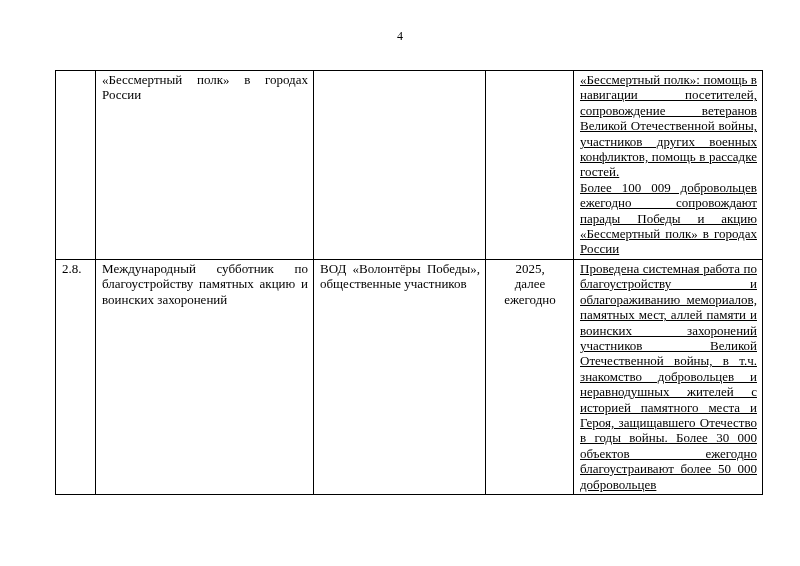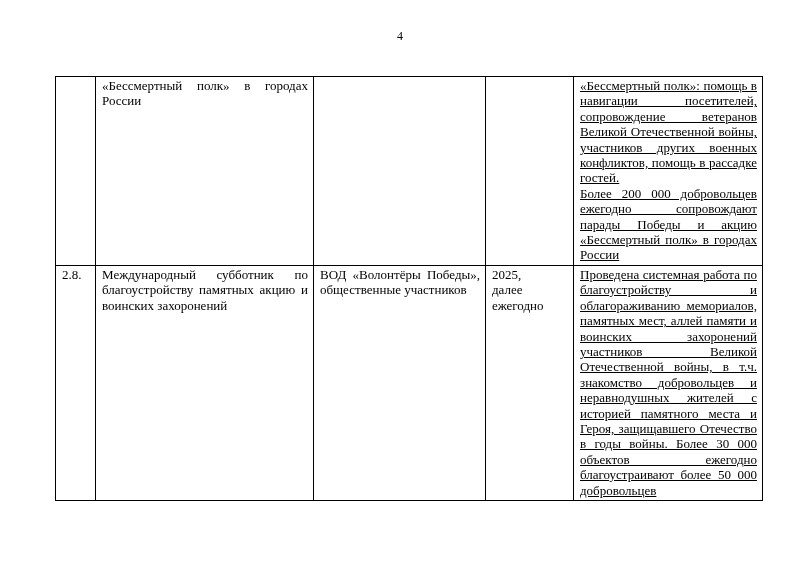--- a/index.html
+++ b/index.html
@@ -20,39 +20,39 @@
     position: absolute;
     top: 29px;
     left: 0;
     right: 0;
     text-align: center;
     font-size: 12px;
   }
   table.doc-table {
     position: absolute;
     left: 55px;
-    top: 76px;
+    top: 70px;
     width: 707px;
     border-collapse: collapse;
     table-layout: fixed;
     font-size: 13px;
     line-height: 15.4px;
   }
   table.doc-table td {
     border: 1px solid #000000;
     vertical-align: top;
     padding: 1px 5px 2px 6px;
     overflow: hidden;
   }
   tr.row-a { height: 186px; }
   tr.row-b { height: 231px; }
   td.c-num { padding-left: 4px; padding-right: 2px; }
   td.c-name, td.c-part, td.c-result { text-align: justify; }
   td.c-dates {
-    text-align: left;
+    text-align: center;
     vertical-align: middle;
     white-space: pre-line;
   }
   td.c-result p { margin: 0; text-decoration: underline; }
 </style>
 </head>
 <body>
 
 <div class="page">
   <div class="page-number">4</div>
@@ -66,21 +66,21 @@
       <col style="width:189px">
     </colgroup>
     <tbody>
       <tr class="row-a">
         <td class="c-num"></td>
         <td class="c-name">«Бессмертный полк» в городах России</td>
         <td class="c-part"></td>
         <td class="c-dates"></td>
         <td class="c-result">
           <p>«Бессмертный полк»: помощь в навигации посетителей, сопровождение ветеранов Великой Отечественной войны, участников других военных конфликтов, помощь в рассадке гостей.</p>
-          <p>Более 200 000 добровольцев ежегодно сопровождают парады Победы и акцию «Бессмертный полк» в городах России</p>
+          <p>Более 100 009 добровольцев ежегодно сопровождают парады Победы и акцию «Бессмертный полк» в городах России</p>
         </td>
       </tr>
       <tr class="row-b">
         <td class="c-num">2.8.</td>
         <td class="c-name">Международный субботник по благоустройству памятных акцию и воинских захоронений</td>
         <td class="c-part">ВОД «Волонтёры Победы», общественные участников</td>
         <td class="c-dates">2025,
 далее
 ежегодно</td>
         <td class="c-result">

